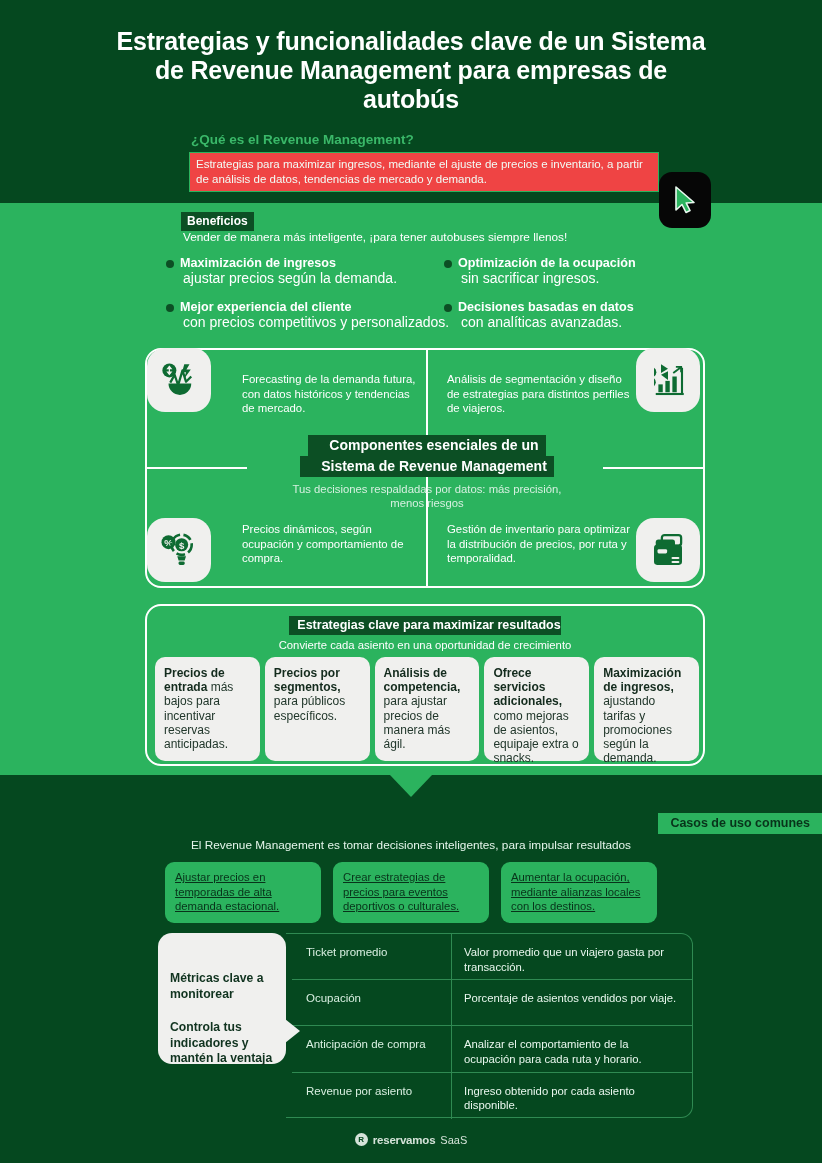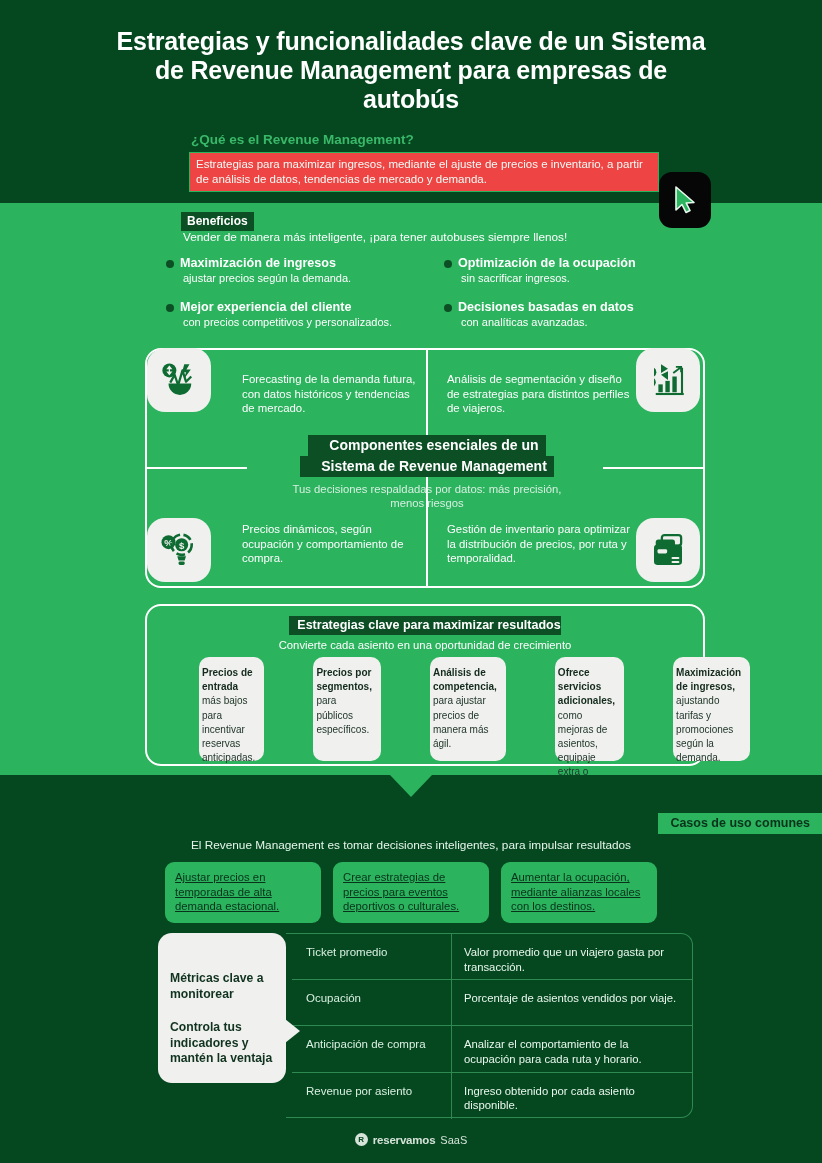--- a/index.html
+++ b/index.html
@@ -80,21 +80,21 @@
   .ben-col { position: absolute; width: 290px; }
   .ben-col.left { left: 0; }
   .ben-col.right { left: 278px; }
   .ben-item { position: relative; padding-left: 14px; margin-bottom: 14px; }
   .ben-dot {
     position: absolute; left: 0; top: 4px;
     width: 8px; height: 8px; border-radius: 50%;
     background: #0c4f24;
   }
   .ben-h { color: #ffffff; font-size: 12.6px; font-weight: bold; line-height: 15px; }
-  .ben-p { color: #ffffff; font-size: 11px; line-height: 15px; padding-left: 3px; }
+  .ben-p { color: #ffffff; font-size: 14px; line-height: 15px; padding-left: 3px; }
 
   
   .comp-wrap {
     position: absolute; left: 145px; top: 348px;
     width: 560px; height: 240px;
     border: 2px solid #ffffff;
     border-radius: 16px;
   }
   .comp-vline {
     position: absolute; left: 279px; top: 0px; width: 2px; height: 236px;
@@ -158,25 +158,24 @@
   }
   .strat-cards {
     position: absolute; left: 8px; top: 51px;
     width: 544px; height: 104px;
     display: flex; gap: 5px;
   }
   .strat-card {
     flex: 1 1 0;
     background: #f0f0ee;
     border-radius: 10px 10px 10px 10px;
-    padding: 9px 9px 0 3px;
+    padding: 9px 9px 0 9px;
     color: #21372b;
-    font-size: 10px;
+    font-size: 12px;
     line-height: 14.2px;
-    margin-left: 44px;
   }
   .strat-card b { font-weight: bold; color: #132b1d; }
 
   
   .band-bottom {
     position: absolute; left: 0; top: 775px; width: 822px; height: 388px;
     background: #05481f;
   }
   .arrow-down {
     position: absolute; left: 390px; top: 775px;
@@ -209,21 +208,21 @@
     text-decoration: underline;
   }
 
   
   .metrics {
     position: absolute; left: 158px; top: 933px;
     width: 535px; height: 185px;
   }
   .metrics-bubble {
     position: absolute; left: 0; top: 0;
-    width: 128px; height: 150px;
+    width: 128px; height: 131px;
     background: #f0f0ee;
     border-radius: 14px;
     z-index: 4;
   }
   .metrics-bubble:after {
     content: "";
     position: absolute; right: -14px; top: 86px;
     width: 0; height: 0;
     border-top: 12px solid transparent;
     border-bottom: 12px solid transparent;

